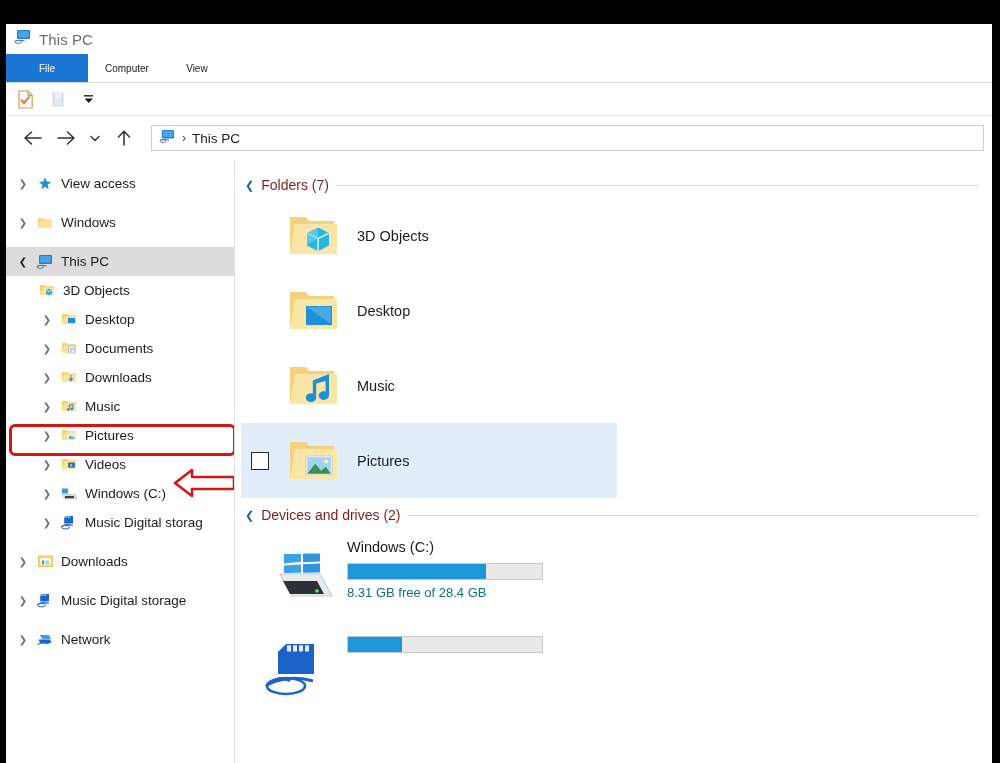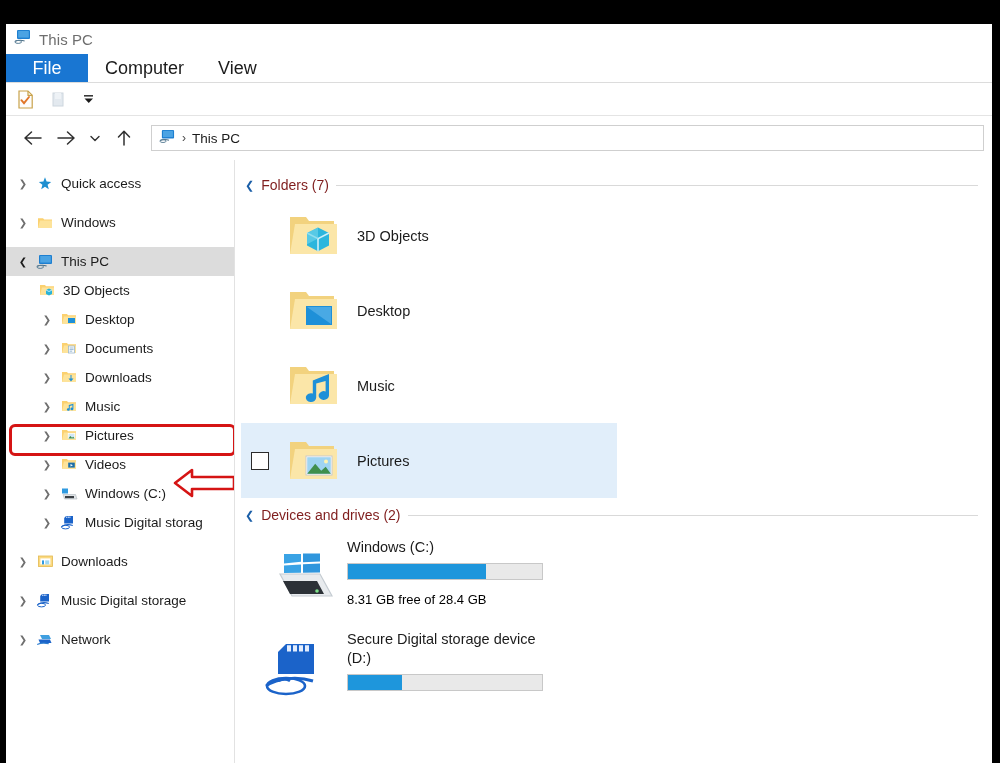--- a/index.html
+++ b/index.html
@@ -35,21 +35,21 @@
   
   #tabbar {
     height: 29px;
     display: flex;
     align-items: stretch;
     background: #ffffff;
     border-bottom: 1px solid #dcdcdc;
   }
   .tab {
     display: flex; align-items: center; justify-content: center;
-    font-size: 18px;
+    font-size: 10px;
     color: #1b1b1b;
     padding: 0 17px;
     min-width: 62px;
     cursor: default;
   }
   .tab.file {
     background: #1976d2;
     color: #ffffff;
     min-width: 82px;
   }
@@ -206,21 +206,21 @@
   }
   .drive-info { padding-top: 4px; width: 200px; }
   .drive-name { font-size: 14.5px; color: #1b1b1b; line-height: 19px; }
   .meter {
     margin-top: 6px;
     width: 196px; height: 17px;
     background: #e9e9e9;
     border: 1px solid #c8c8c8;
   }
   .meter .fill { height: 100%; background: #1e96dc; }
-  .drive-free { margin-top: 12px; font-size: 13px; color: #000000; }
+  .drive-free { margin-top: 5px; font-size: 13px; color: #0f766e; }
 
   
   #ann-rect {
     position: absolute;
     left: 3px; top: 264px;
     width: 227px; height: 32px;
     border: 3px solid #d51414;
     border-radius: 6px;
     pointer-events: none;
   }
@@ -316,21 +316,21 @@
 
     <div id="sidebar">
 
       <div class="tree-row indent-0">
         <span class="chev">❯</span>
         <span class="ico">
           <svg width="16" height="16" viewBox="0 0 16 16">
               <path d="M8 1.2l1.6 4.4 4.6.3-3.6 2.9 1.2 4.5L8 10.8 4.2 13.3l1.2-4.5L1.8 5.9l4.6-.3z" fill="#1e8fd0"></path>
             </svg>
         </span>
-        <span class="lbl">Quick access</span>
+        <span class="lbl">View access</span>
       </div>
       <div class="gap-row"></div>
 
       <div class="tree-row indent-0">
         <span class="chev">❯</span>
         <span class="ico">
           <svg width="16" height="14" viewBox="0 0 16 14">
               <path d="M1 2.2h5l1.2 1.4H15V12H1z" fill="#fbd170"></path>
               <path d="M3 4.6h12V12H1z" fill="#fde39a"></path>
             </svg>
@@ -610,21 +610,20 @@
           <span class="drive-icon">
             <svg width="74" height="58" viewBox="0 0 74 58">
               <path d="M24 4h28v30H16V12z" fill="#1b63c9"></path>
               <path d="M25 5.2h4v6.4h-4zM31 5.2h4v6.4h-4zM37 5.2h4v6.4h-4zM43 5.2h4v6.4h-4z" fill="#e3edfd"></path>
               <path d="M4 46c12-8 31-10 47-5" stroke="#1b63c9" stroke-width="3" fill="none"></path>
               <ellipse cx="24" cy="46" rx="19" ry="8" fill="none" stroke="#1b63c9" stroke-width="2.6"></ellipse>
               <path d="M16 41c4-2 9-2 12 0" stroke="#1b63c9" stroke-width="2.4" fill="none"></path>
             </svg>
           </span>
           <div class="drive-info">
-            <div class="drive-name">Secure Digital storage device (D:)</div>
             <div class="meter">
               <div class="fill" style="width:28%"></div>
             </div>
           </div>
         </div>
       </div>
 
     </div>
   </div>
 </div>

